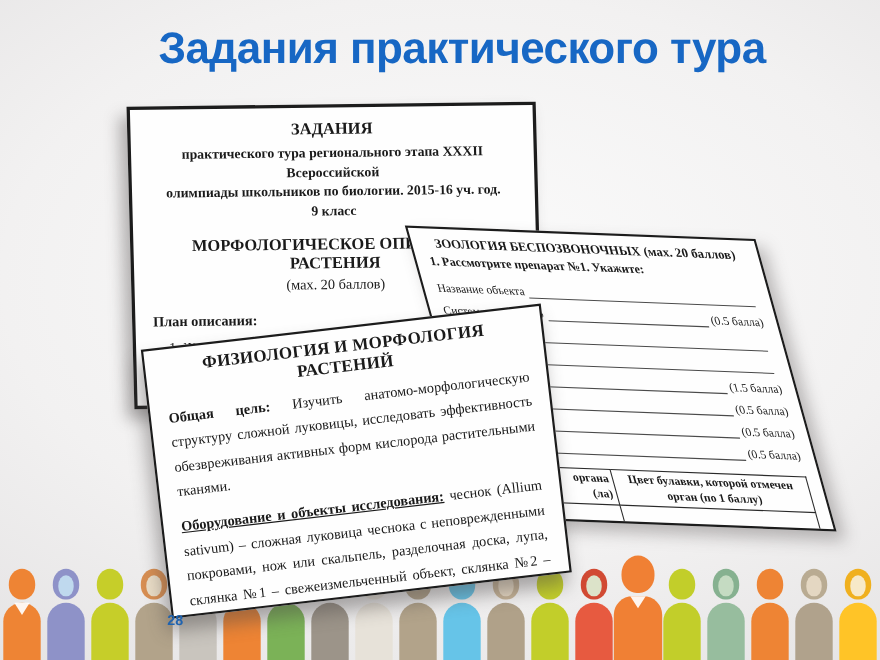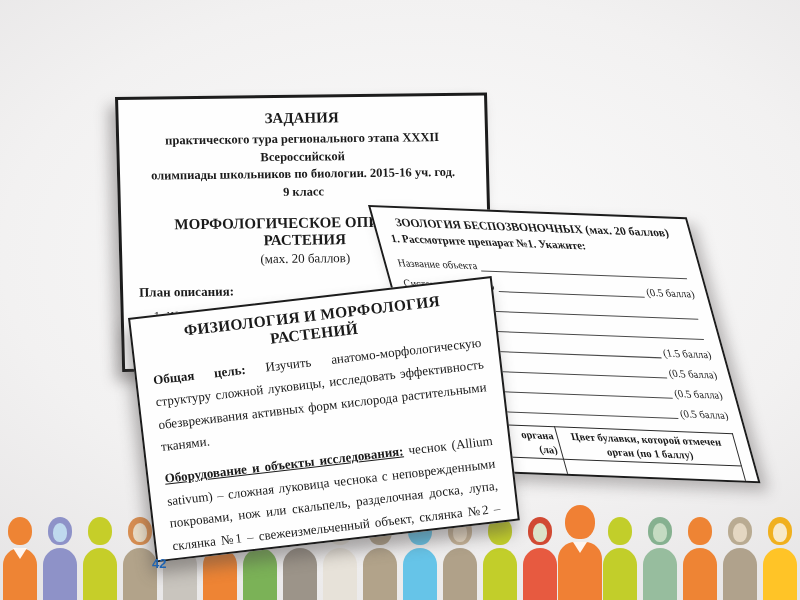--- a/index.html
+++ b/index.html
@@ -78,20 +78,21 @@
   .page-num{
     position:absolute;left:152px;top:556px;z-index:6;
     font-size:13px;font-weight:bold;color:#1f63b0;
   }
 </style>
 </head>
 <body>
 
 <div class="slide">
 
+  <h1 class="slide-title">Задания практического тура</h1>
 
   <div class="band">
       <div class="person">
         <div class="p-head" style="background: rgb(238, 132, 52);"></div>
         <div class="p-body" style="background: rgb(238, 132, 52);">
           <div class="p-collar"></div>
         </div>
       </div>
       <div class="person">
         <div class="p-head" style="background: rgb(142, 146, 200);">
@@ -254,15 +255,15 @@
     </tbody>
       </table>
   </div>
 
   <div class="doc doc3">
     <p class="d3-title">ФИЗИОЛОГИЯ И МОРФОЛОГИЯ РАСТЕНИЙ</p>
     <p class="d3-par"><span class="d3-label">Общая цель:</span><span> Изучить анатомо-морфологическую структуру сложной луковицы, исследовать эффективность обезвреживания активных форм кислорода растительными тканями.</span></p>
     <p class="d3-par"><span class="d3-label u">Оборудование и объекты исследования:</span><span> чеснок (Allium sativum) – сложная луковица чеснока с неповрежденными покровами, нож или скальпель, разделочная доска, лупа, склянка №1 – свежеизмельченный объект, склянка №2 – измельченный объект, подвергшийся термической обработке, предметные стекла, пинцет/шпатель, штатив, 3% раствор пероксида водорода (H₂O₂) в пробирке, пипетка.</span></p>
   </div>
 
-  <div class="page-num">42</div>
+  <div class="page-num">28</div>
 
 </div>
 
 </body></html>

